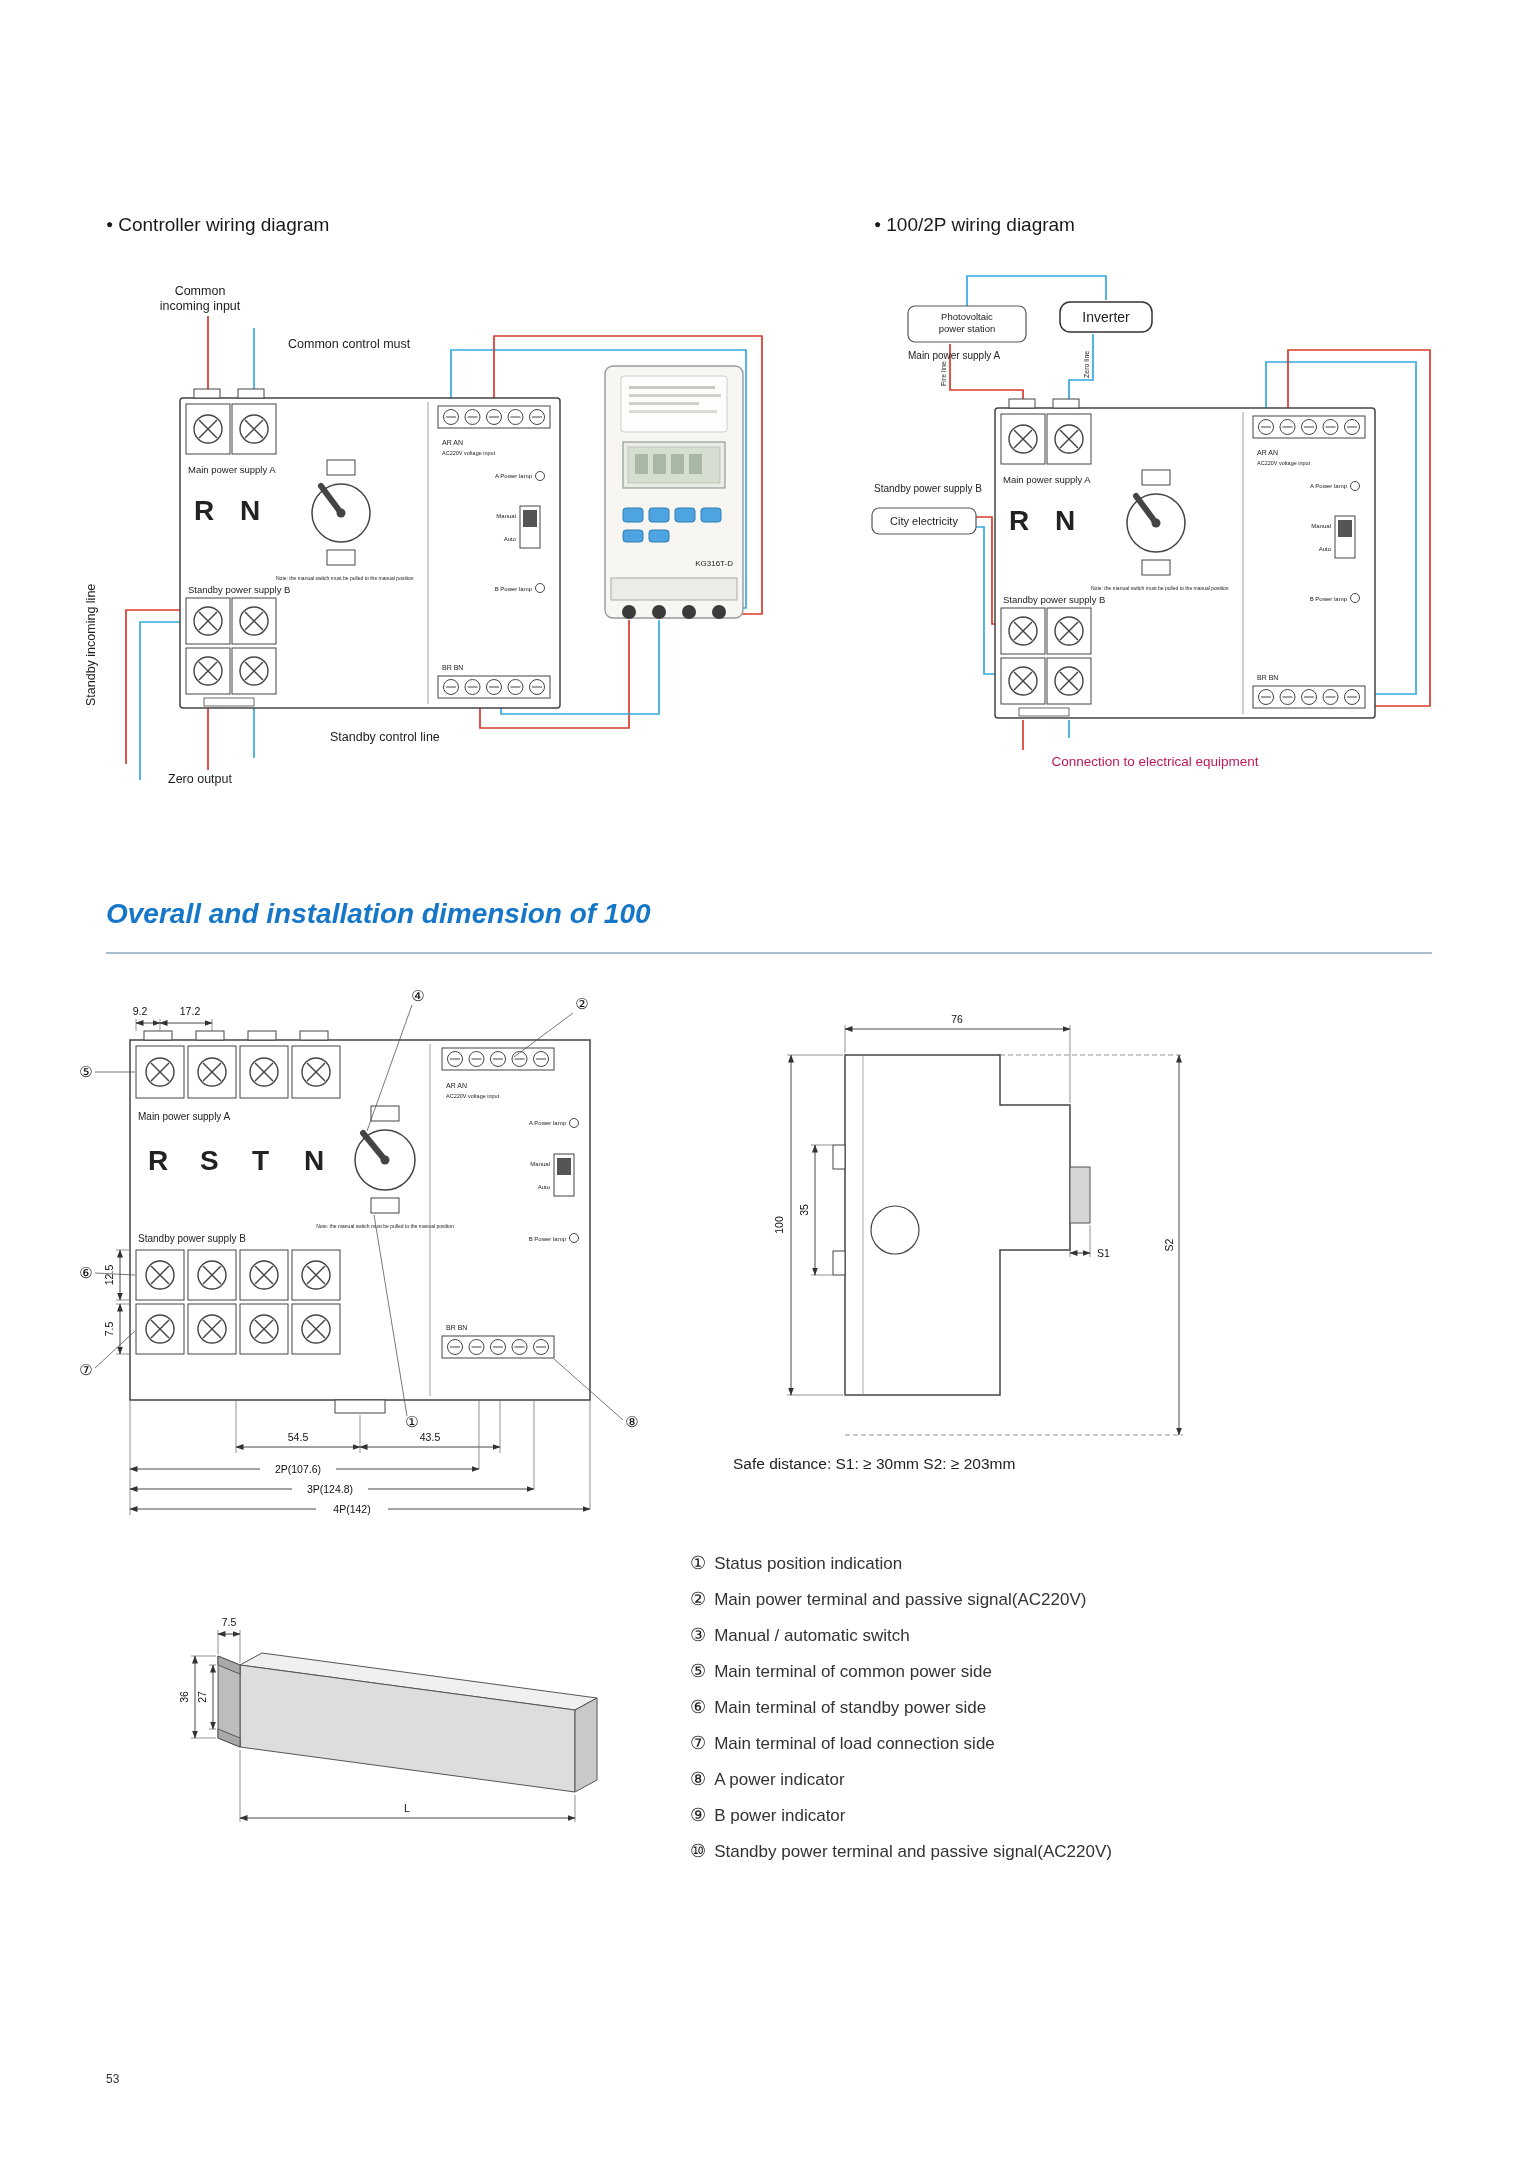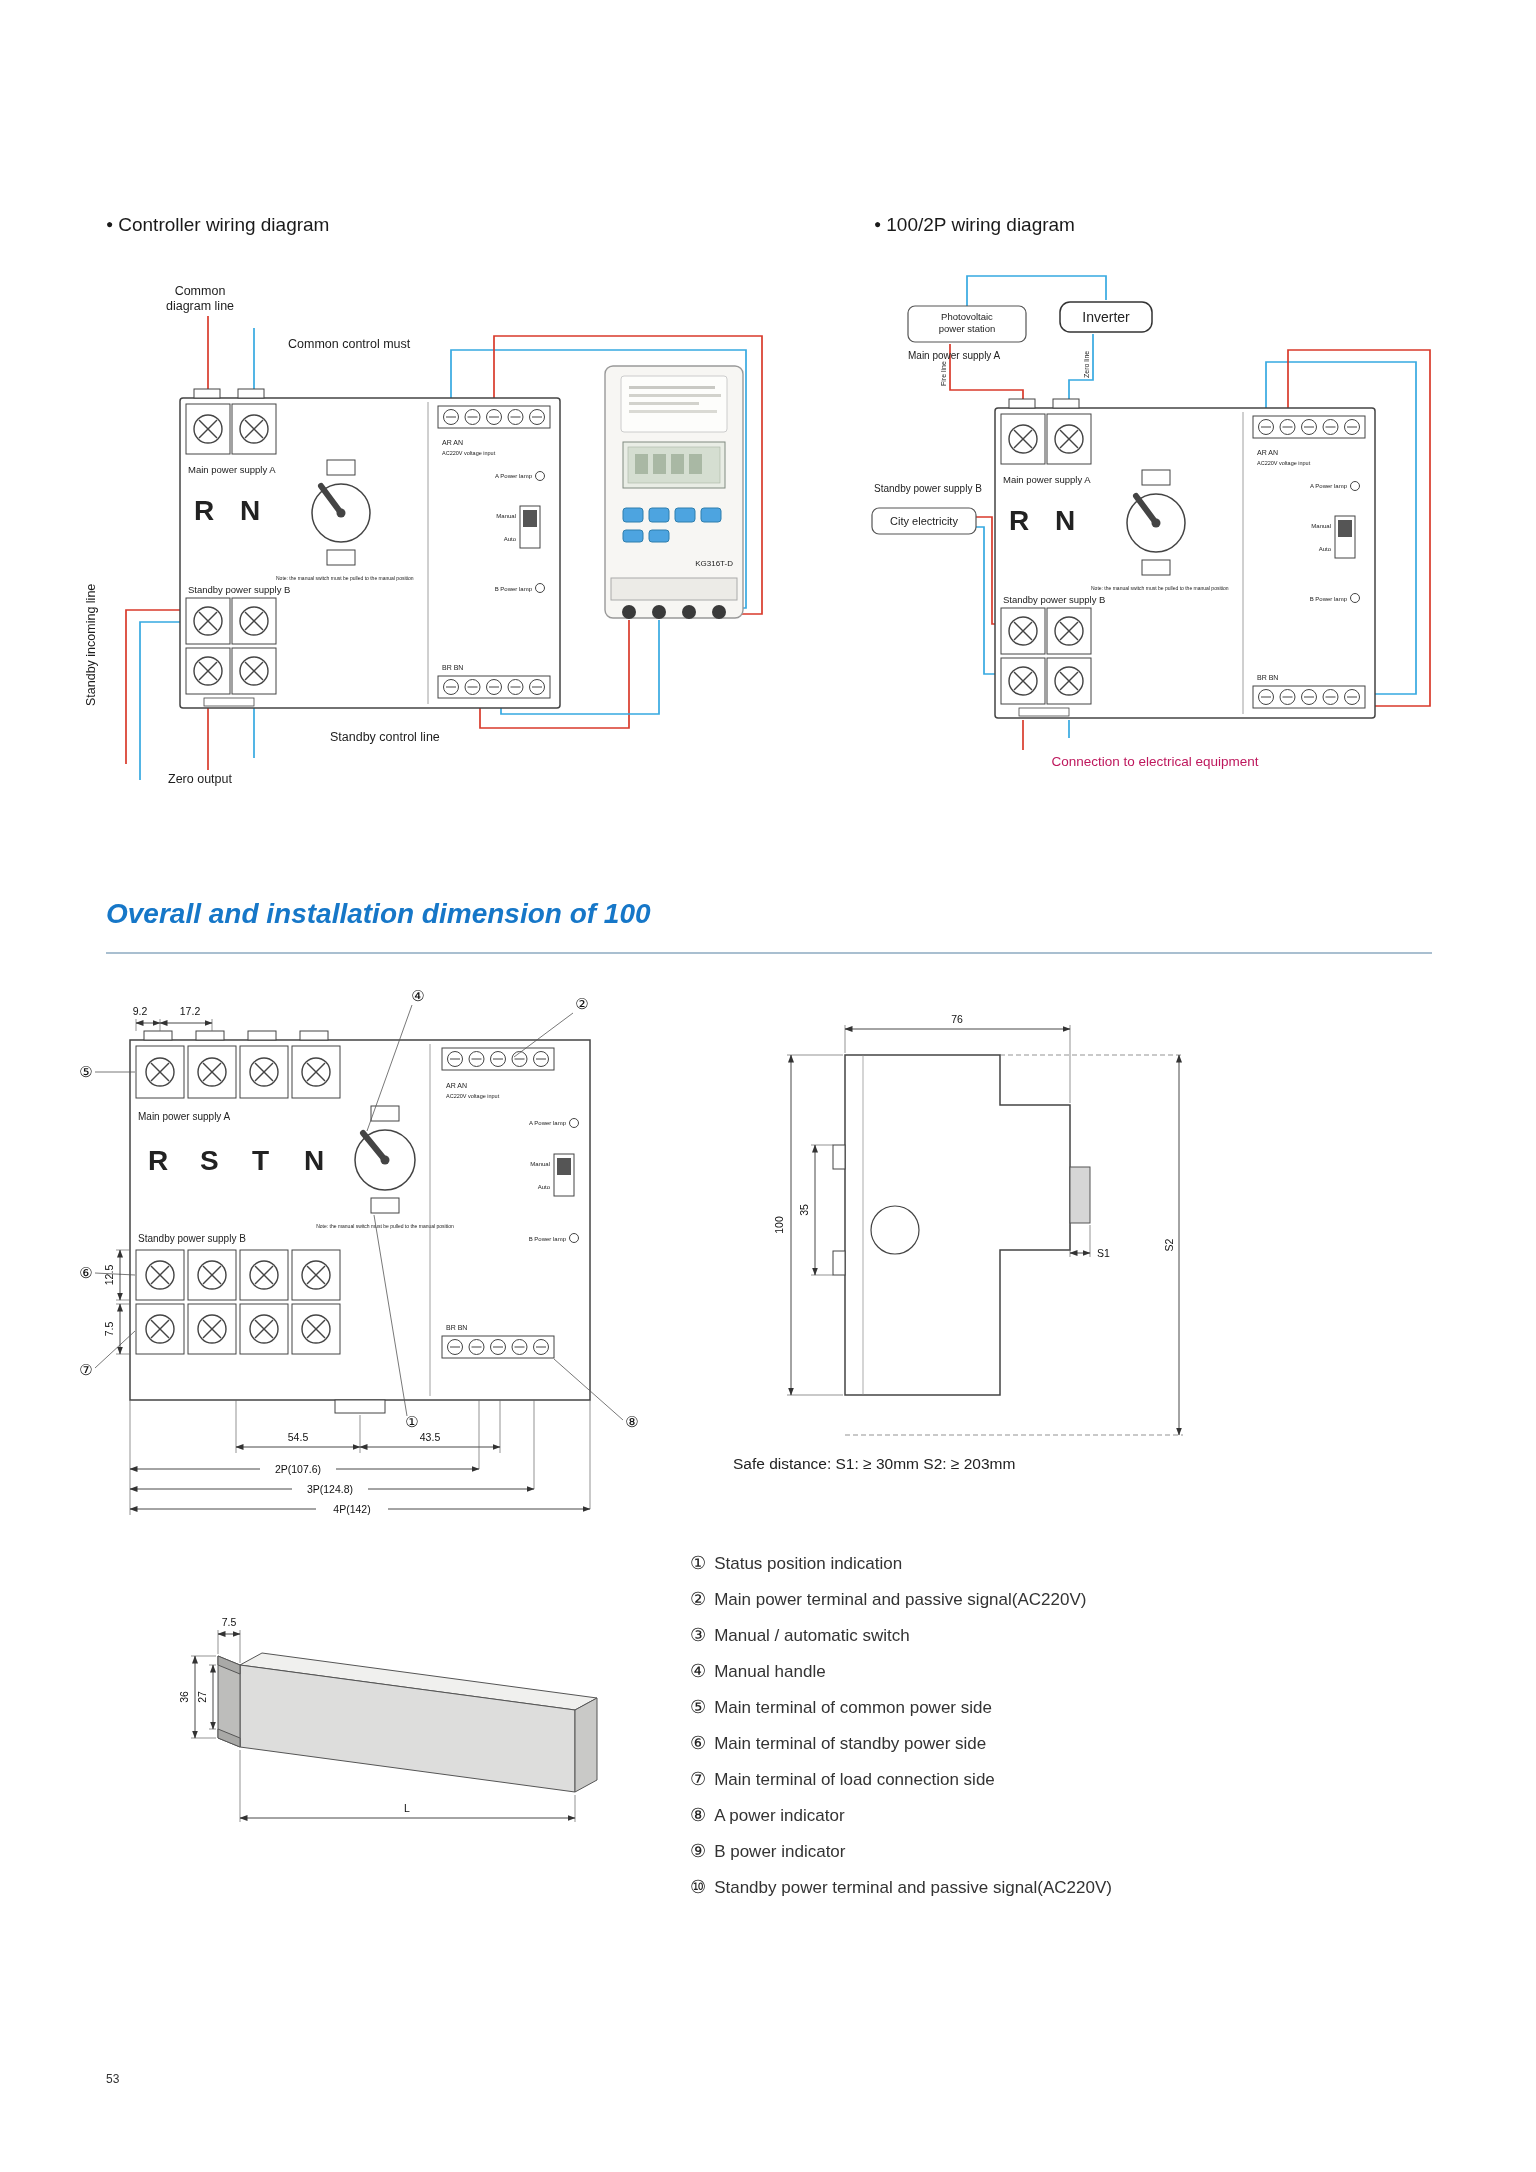--- a/index.html
+++ b/index.html
@@ -150,21 +150,21 @@
       <rect x="18" y="164" width="20" height="12" rx="3" fill="#4da4e0" stroke="#2f7fae"></rect>
       <rect x="44" y="164" width="20" height="12" rx="3" fill="#4da4e0" stroke="#2f7fae"></rect>
       <text x="128" y="200" text-anchor="end" font-size="8" fill="#666">KG316T-D</text>
       <rect x="6" y="212" width="126" height="22" fill="#ecebe7" stroke="#aaa"></rect>
       <circle cx="24" cy="246" r="7" fill="#3a3a3a"></circle>
       <circle cx="54" cy="246" r="7" fill="#3a3a3a"></circle>
       <circle cx="84" cy="246" r="7" fill="#3a3a3a"></circle>
       <circle cx="114" cy="246" r="7" fill="#3a3a3a"></circle>
     </g>
   </svg>
-  <div class="dlabel center" style="left:152px; top:284px; width:96px">Common diagram line</div>
+  <div class="dlabel center" style="left:152px; top:284px; width:96px">Common incoming input</div>
   <div class="dlabel" style="left:288px; top:337px">Common control must</div>
   <div class="dlabel rot" style="left:84px; top:706px; width:180px">Standby incoming line</div>
   <div class="dlabel" style="left:330px; top:730px">Standby control line</div>
   <div class="dlabel" style="left:168px; top:772px">Zero output</div>
 
   <svg class="abs" style="left:860px; top:258px" width="648" height="560" viewBox="0 0 648 560">
     <g class="wire">
       <path class="wb" d="M107,48 V18 H246 V42"></path>
       <path class="wr" d="M90,86 V132 H163 V141"></path>
       <path class="wb" d="M233,76 V122 H209 V141"></path>
@@ -341,21 +341,20 @@
     <text class="dtext" transform="rotate(-90 61 137)" x="61" y="137" text-anchor="middle">27</text>
     <path class="ext" d="M95,190 V262 M430,235 V262"></path>
     <line class="dim" x1="95" y1="258" x2="430" y2="258" marker-start="url(#aL)" marker-end="url(#aR)"></line>
     <text class="dtext" x="262" y="252" text-anchor="middle">L</text>
   </svg>
 
   <div class="legend">
     <div class="lrow"><span class="lnum">①</span><span>Status position indication</span></div>
     <div class="lrow"><span class="lnum">②</span><span>Main power terminal and passive signal(AC220V)</span></div>
     <div class="lrow"><span class="lnum">③</span><span>Manual / automatic switch</span></div>
-    <div class="lrow"><span class="lnum">④</span><span>Manual handle</span></div>
     <div class="lrow"><span class="lnum">⑤</span><span>Main terminal of common power side</span></div>
     <div class="lrow"><span class="lnum">⑥</span><span>Main terminal of standby power side</span></div>
     <div class="lrow"><span class="lnum">⑦</span><span>Main terminal of load connection side</span></div>
     <div class="lrow"><span class="lnum">⑧</span><span>A power indicator</span></div>
     <div class="lrow"><span class="lnum">⑨</span><span>B power indicator</span></div>
     <div class="lrow"><span class="lnum">⑩</span><span>Standby power terminal and passive signal(AC220V)</span></div>
   </div>
 
   <div class="page-num">53</div>
 

